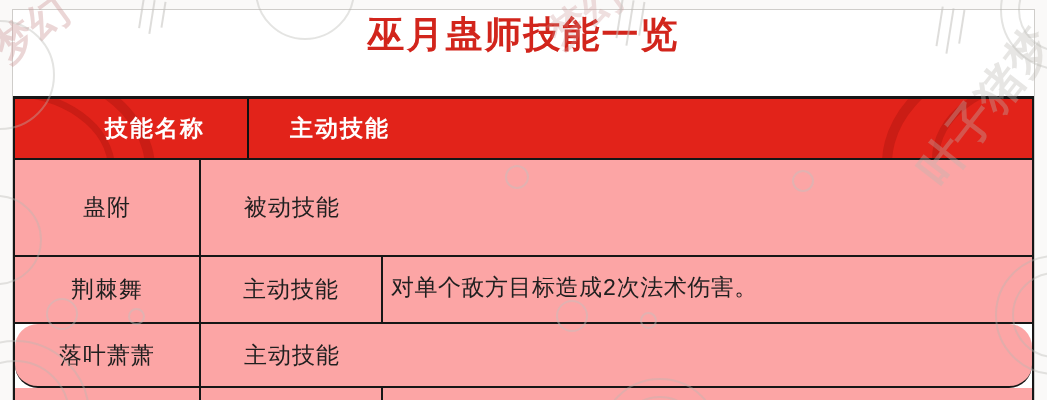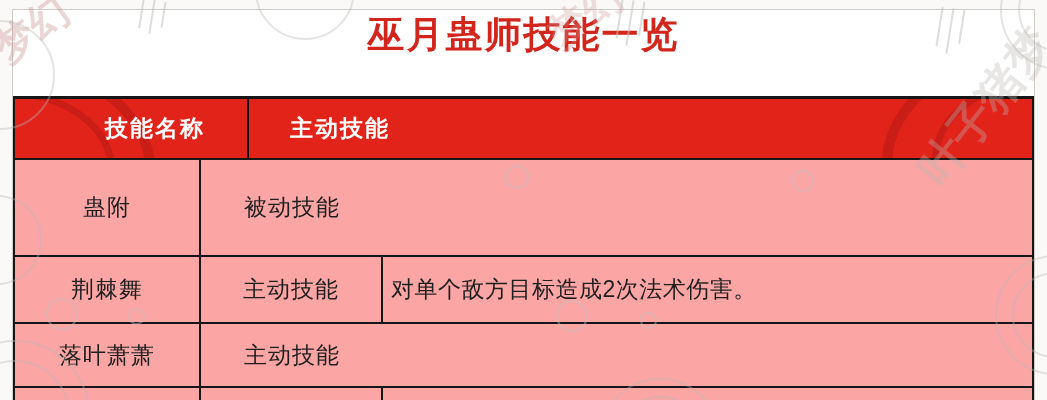--- a/index.html
+++ b/index.html
@@ -71,22 +71,22 @@
     position: absolute; border-radius: 50%;
     border: 10px solid rgba(120,10,5,0.22);
     z-index: 1;
   }
   .hdr-arc.a1 { width: 300px; height: 220px; left: -160px; top: -40px; }
   .hdr-arc.a2 { width: 220px; height: 160px; left: -120px; top: -10px; border-width: 7px; }
   .hdr-arc.a3 { width: 300px; height: 230px; right: -150px; top: -50px; }
   .hdr-arc.a4 { width: 210px; height: 160px; right: -110px; top: -20px; border-width: 7px; }
 
   .r1 { height: 97px; }
-  .r2 { height: 67px; }
-  .r3 { height: 64px; }
+  .r2 { height: 67px; font-family: Liberation Mono, monospace; }
+  .r3 { height: 64px; border-radius: 23px; }
   .r4 { height: 60px; }
 
   .td { color: #1f1f1f; font-size: 23px; letter-spacing: 1px; }
   .td.effect {
     justify-content: flex-start;
     text-align: left;
     padding: 4px 10px 4px 8px;
     white-space: pre-wrap;
     line-height: 37px;
     letter-spacing: 0.5px;

